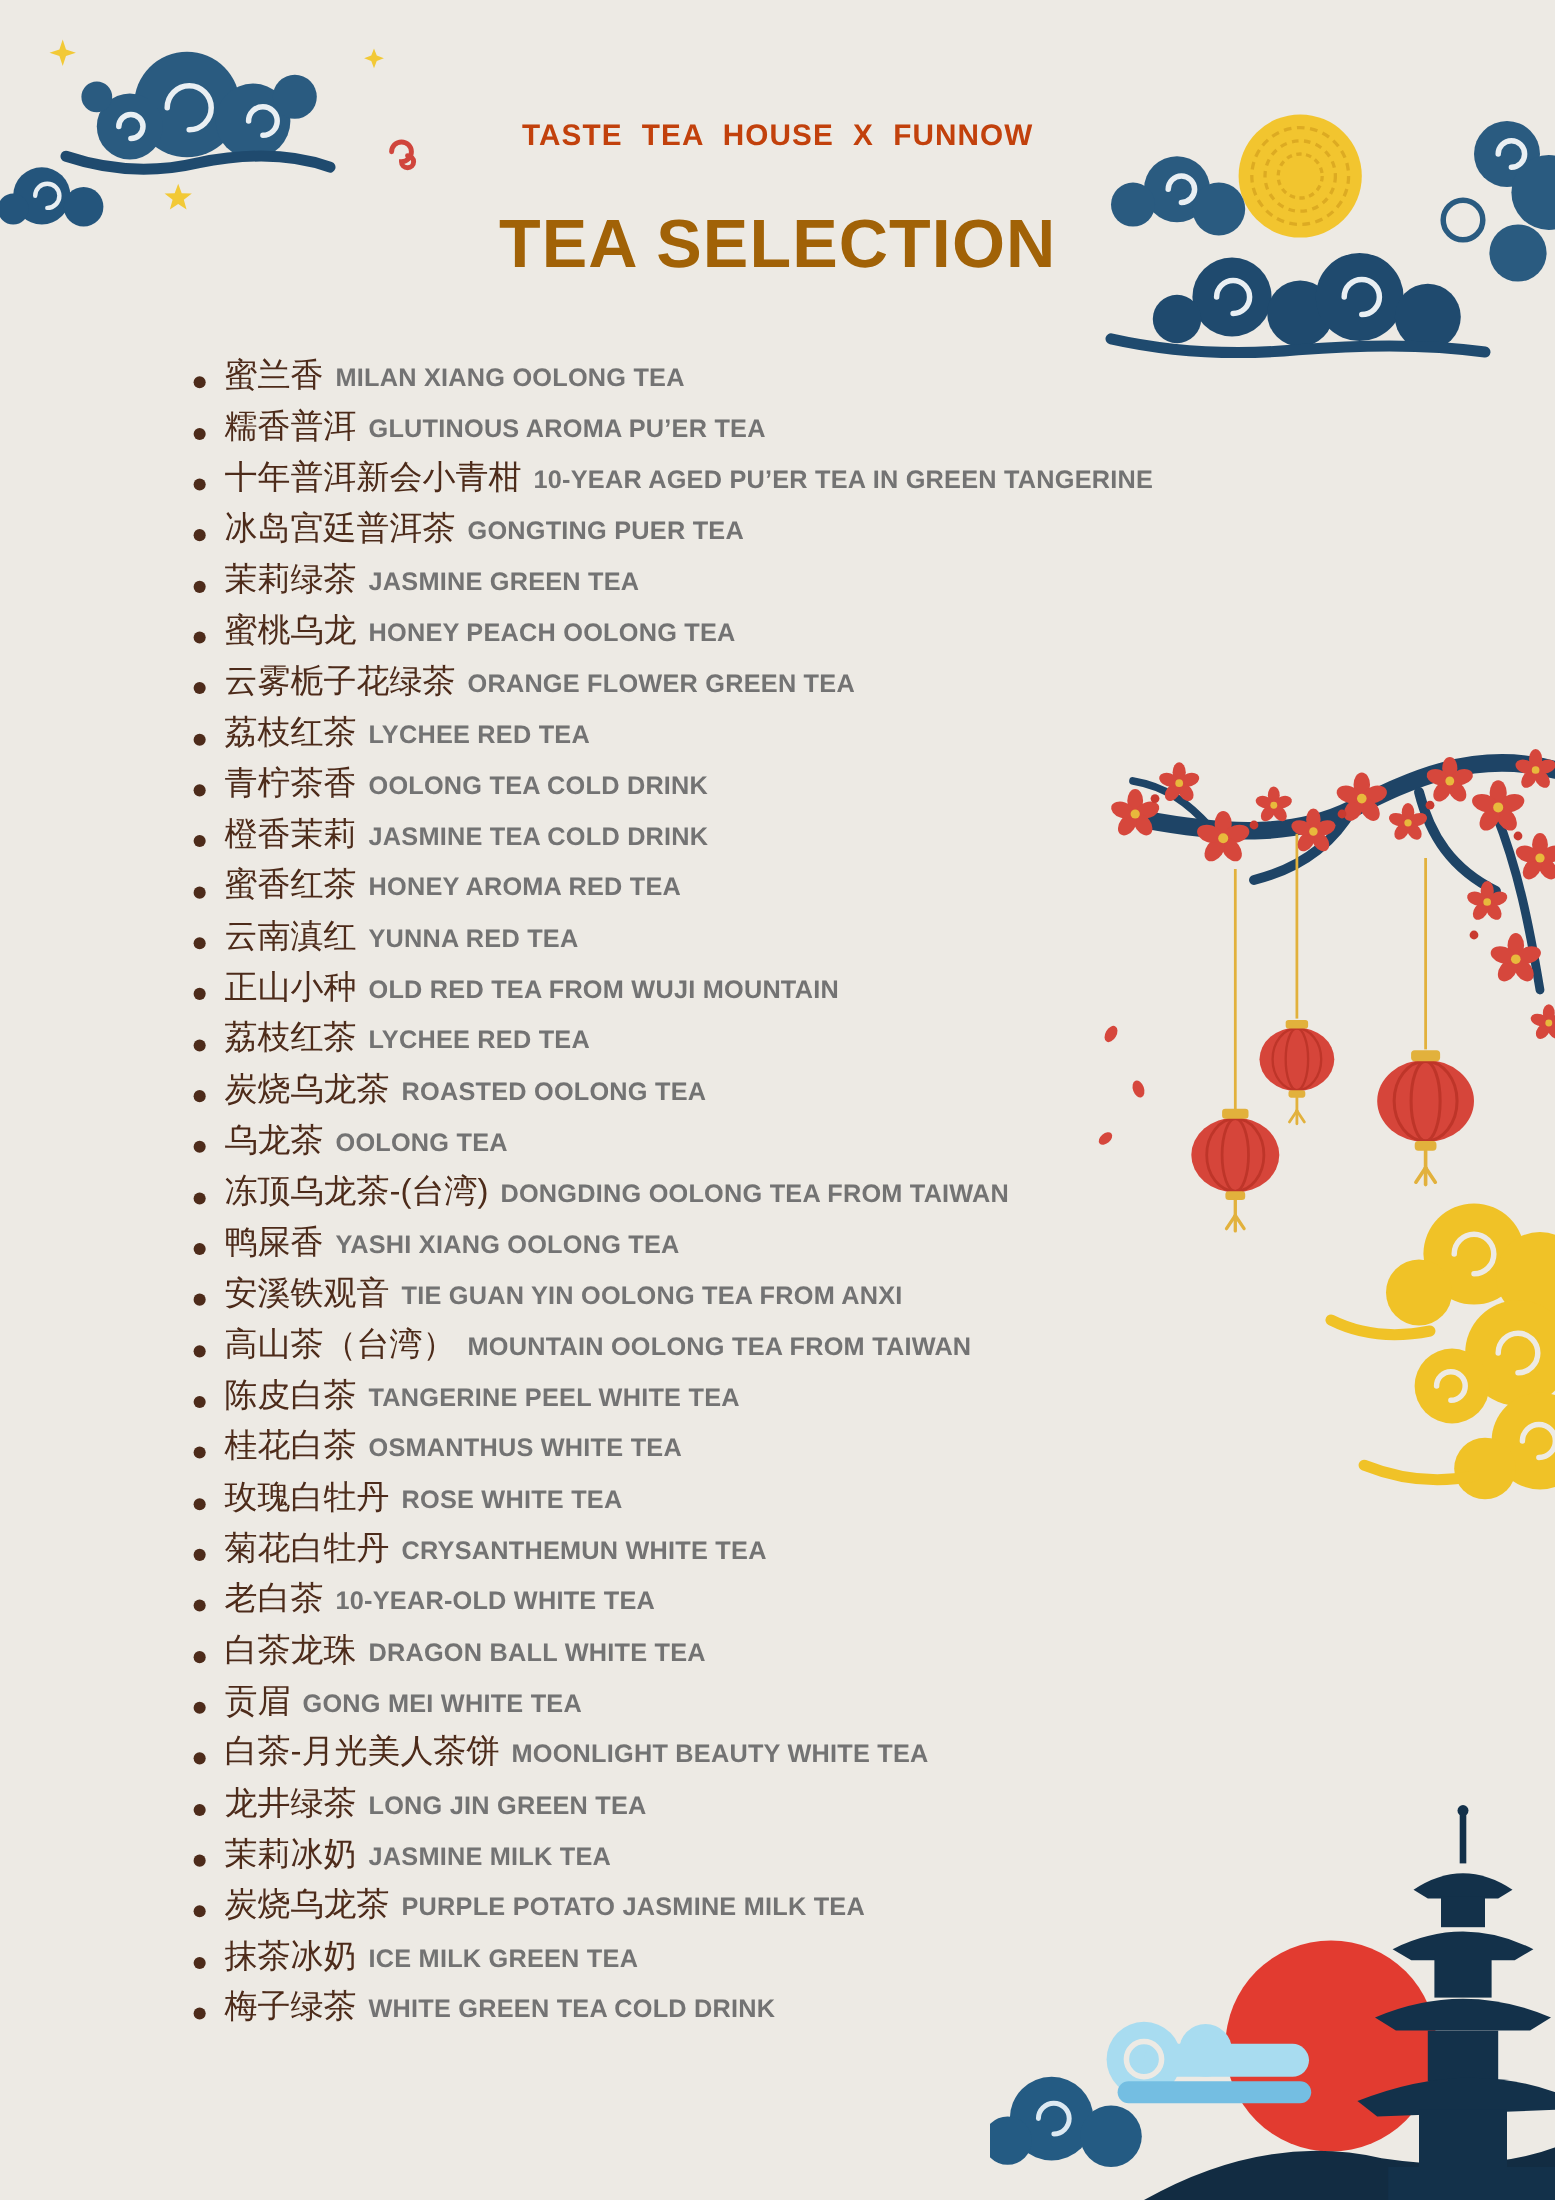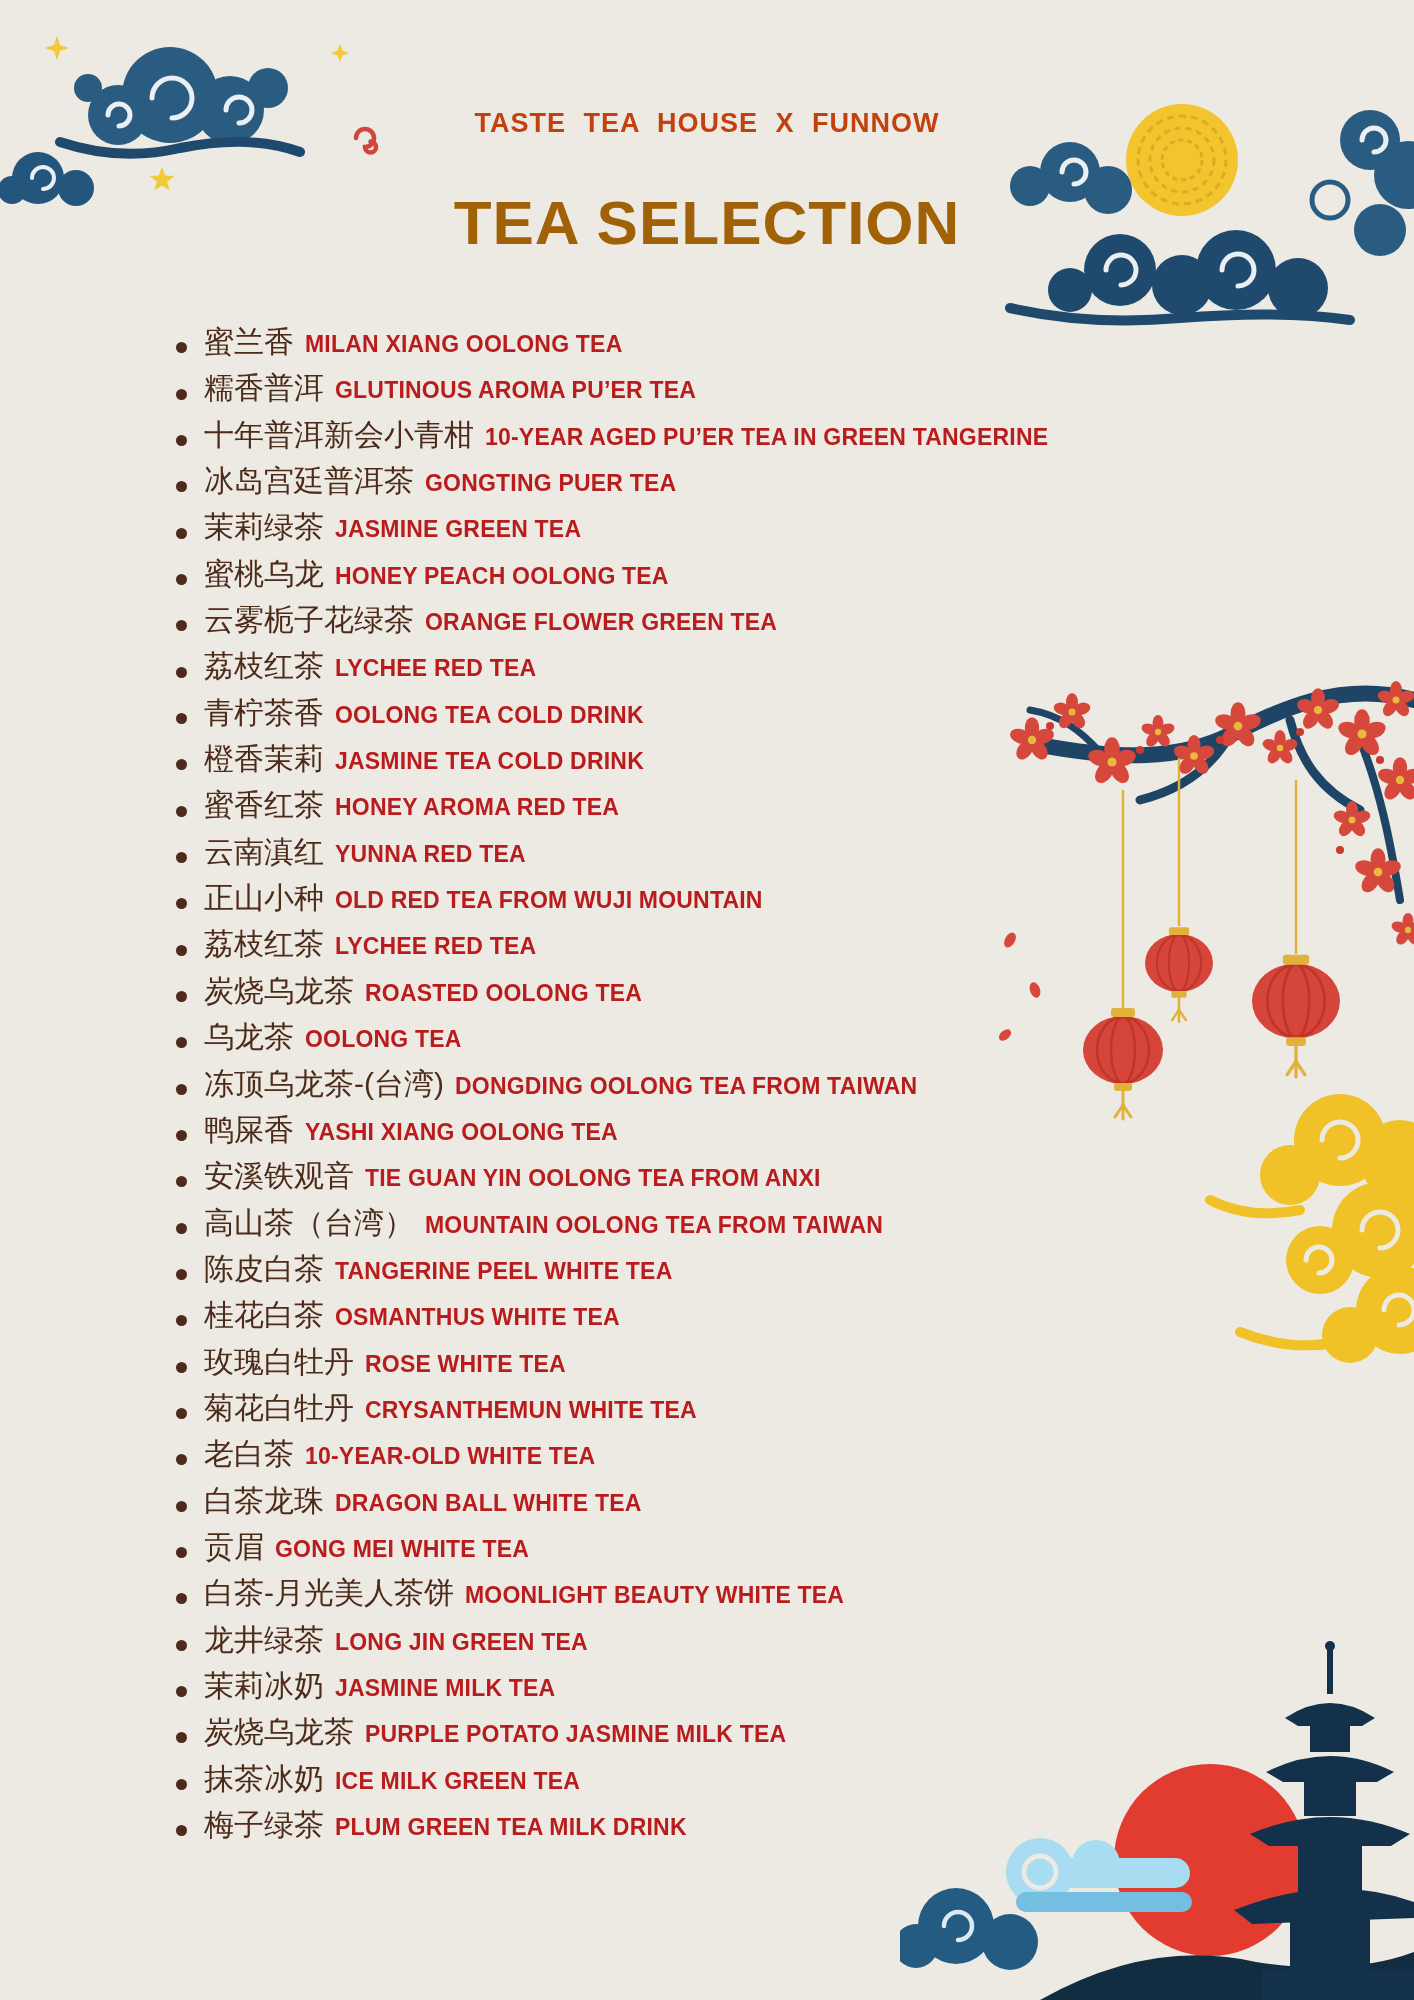--- a/index.html
+++ b/index.html
@@ -24,21 +24,21 @@
   }
   ul.tea-list li{
     display:flex;align-items:baseline;height:46.35px;
     box-sizing:border-box;padding-top:5px;white-space:nowrap;
   }
   .dot{
     width:11px;height:11px;border-radius:50%;
     background:#4D2B1A;flex:0 0 auto;margin-right:17px;align-self:center;
   }
   .zh{font-size:30px;line-height:1;color:#4D2B1A;margin-right:11px;}
-  .en{font-size:23px;line-height:1;font-weight:700;letter-spacing:0.2px;color:#b91c1c;}
+  .en{font-size:23px;line-height:1;font-weight:700;letter-spacing:0.2px;color:#737373;}
   .deco{position:absolute;pointer-events:none;}
   .deco-topleft{left:0;top:10px;}
   .deco-topright{left:950px;top:80px;}
   .deco-branch{left:980px;top:640px;}
   .deco-goldcloud{left:1150px;top:1080px;}
   .deco-bottom{left:900px;top:1620px;}
 </style>
 </head>
 <body>
 
@@ -391,17 +391,17 @@
         <span class="en">PURPLE POTATO JASMINE MILK TEA</span>
       </li>
       <li>
         <span class="dot"></span>
         <span class="zh">抹茶冰奶</span>
         <span class="en">ICE MILK GREEN TEA</span>
       </li>
       <li>
         <span class="dot"></span>
         <span class="zh">梅子绿茶</span>
-        <span class="en">PLUM GREEN TEA MILK DRINK</span>
+        <span class="en">WHITE GREEN TEA COLD DRINK</span>
       </li>
     </ul>
 
 </div>
 
 </body></html>

